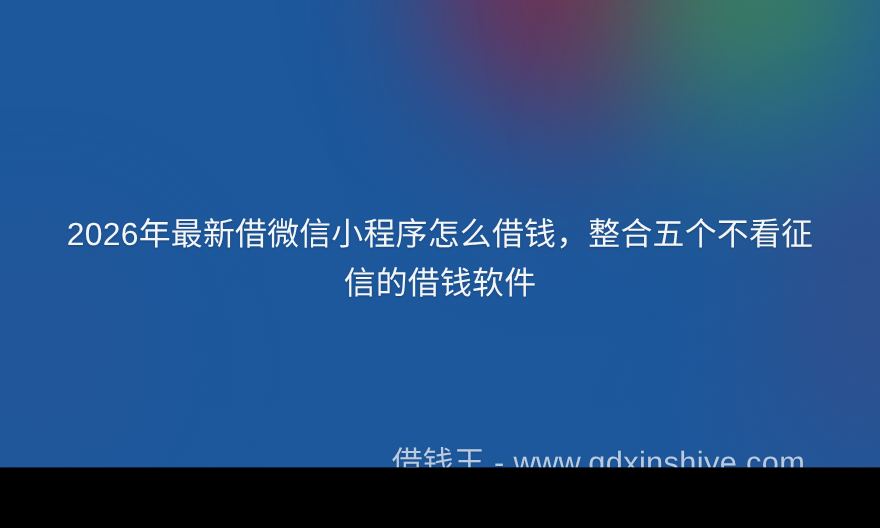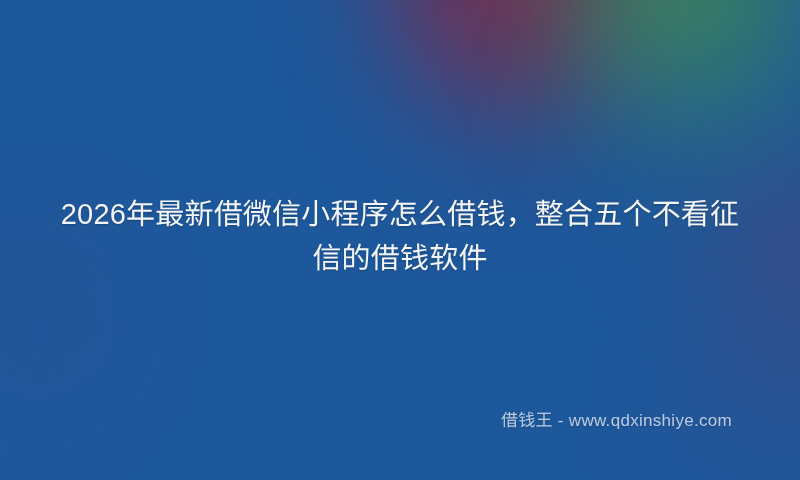--- a/index.html
+++ b/index.html
@@ -5,21 +5,21 @@
 <style>
   html, body {
     margin: 0;
     padding: 0;
     background: #000;
   }
 
   #stage {
     position: relative;
     width: 800px;
-    height: 480px;
+    height: 425px;
     overflow: hidden;
     background: #1d589c;
     font-family: "Liberation Sans", "DejaVu Sans", sans-serif;
     -webkit-font-smoothing: antialiased;
   }
 
   
   .bg-layer {
     position: absolute;
     inset: 0;
@@ -157,21 +157,21 @@
     line-height: 44px;
     letter-spacing: 0.2px;
     text-shadow: 0 1px 2px rgba(0, 0, 0, 0.22);
   }
 
   .watermark {
     position: absolute;
     right: 68px;
     top: 406px;
     color: rgba(226, 234, 245, 0.80);
-    font-size: 17px;
+    font-size: 28px;
     font-weight: 400;
     line-height: 30px;
     letter-spacing: 0.3px;
     white-space: nowrap;
     text-shadow: 0 1px 2px rgba(0, 0, 0, 0.16);
   }
 </style>
 </head>
 <body>
 

